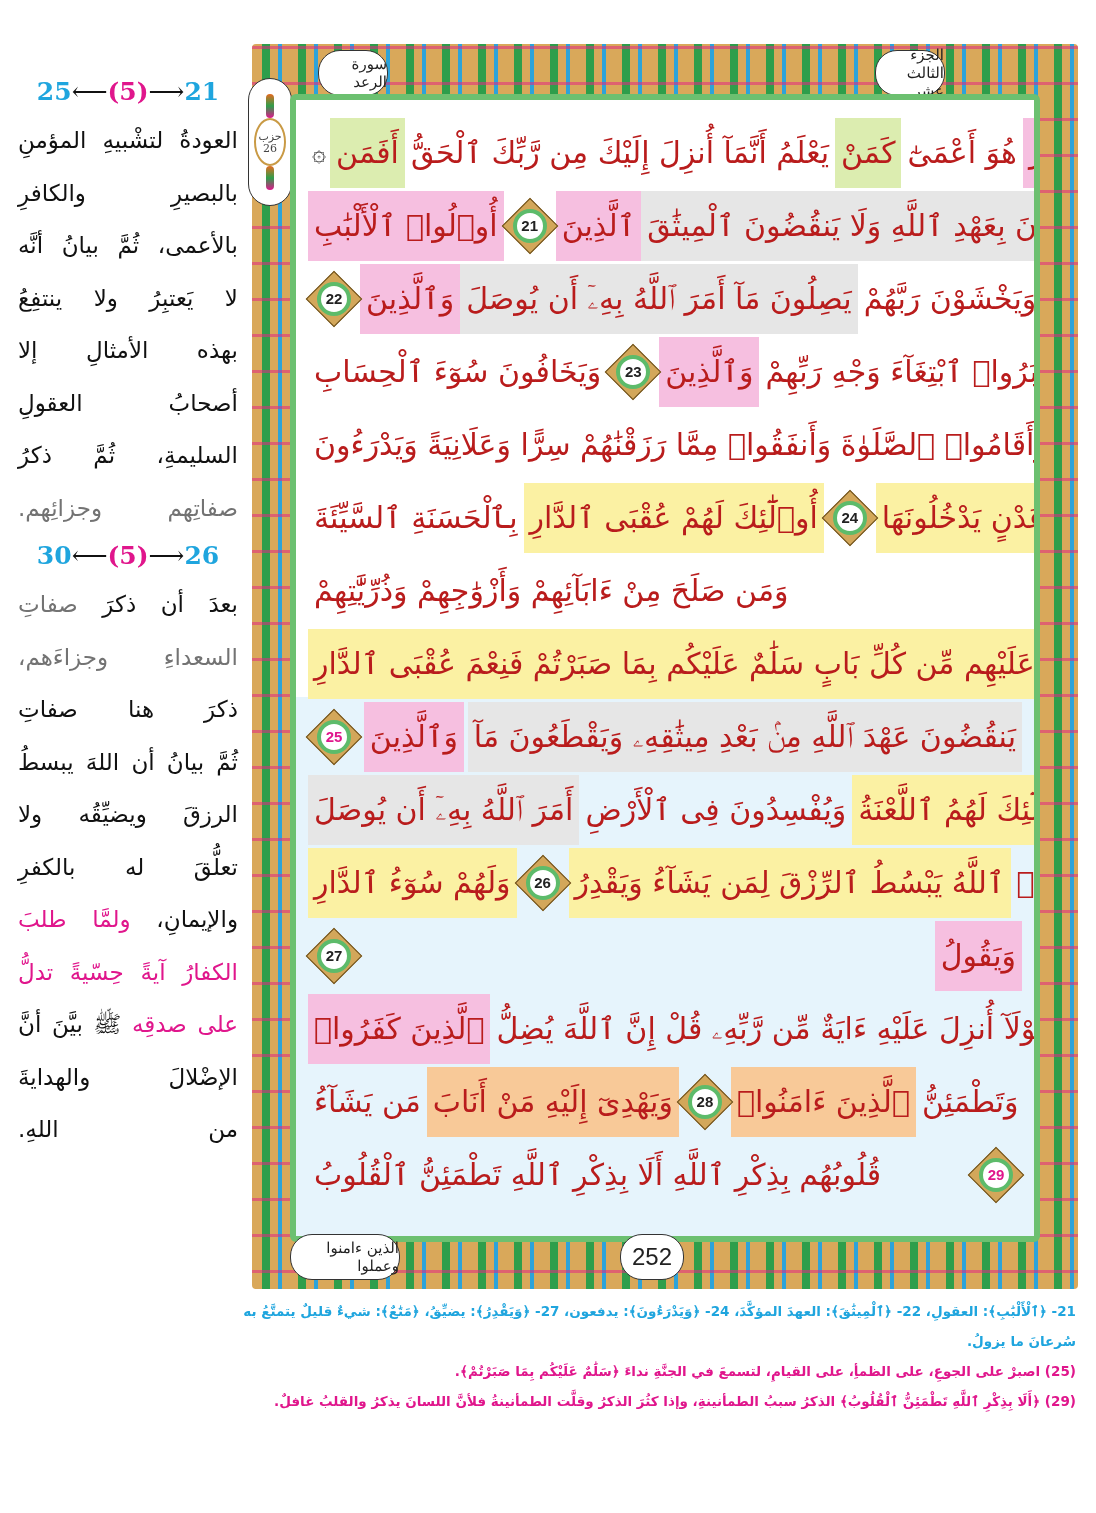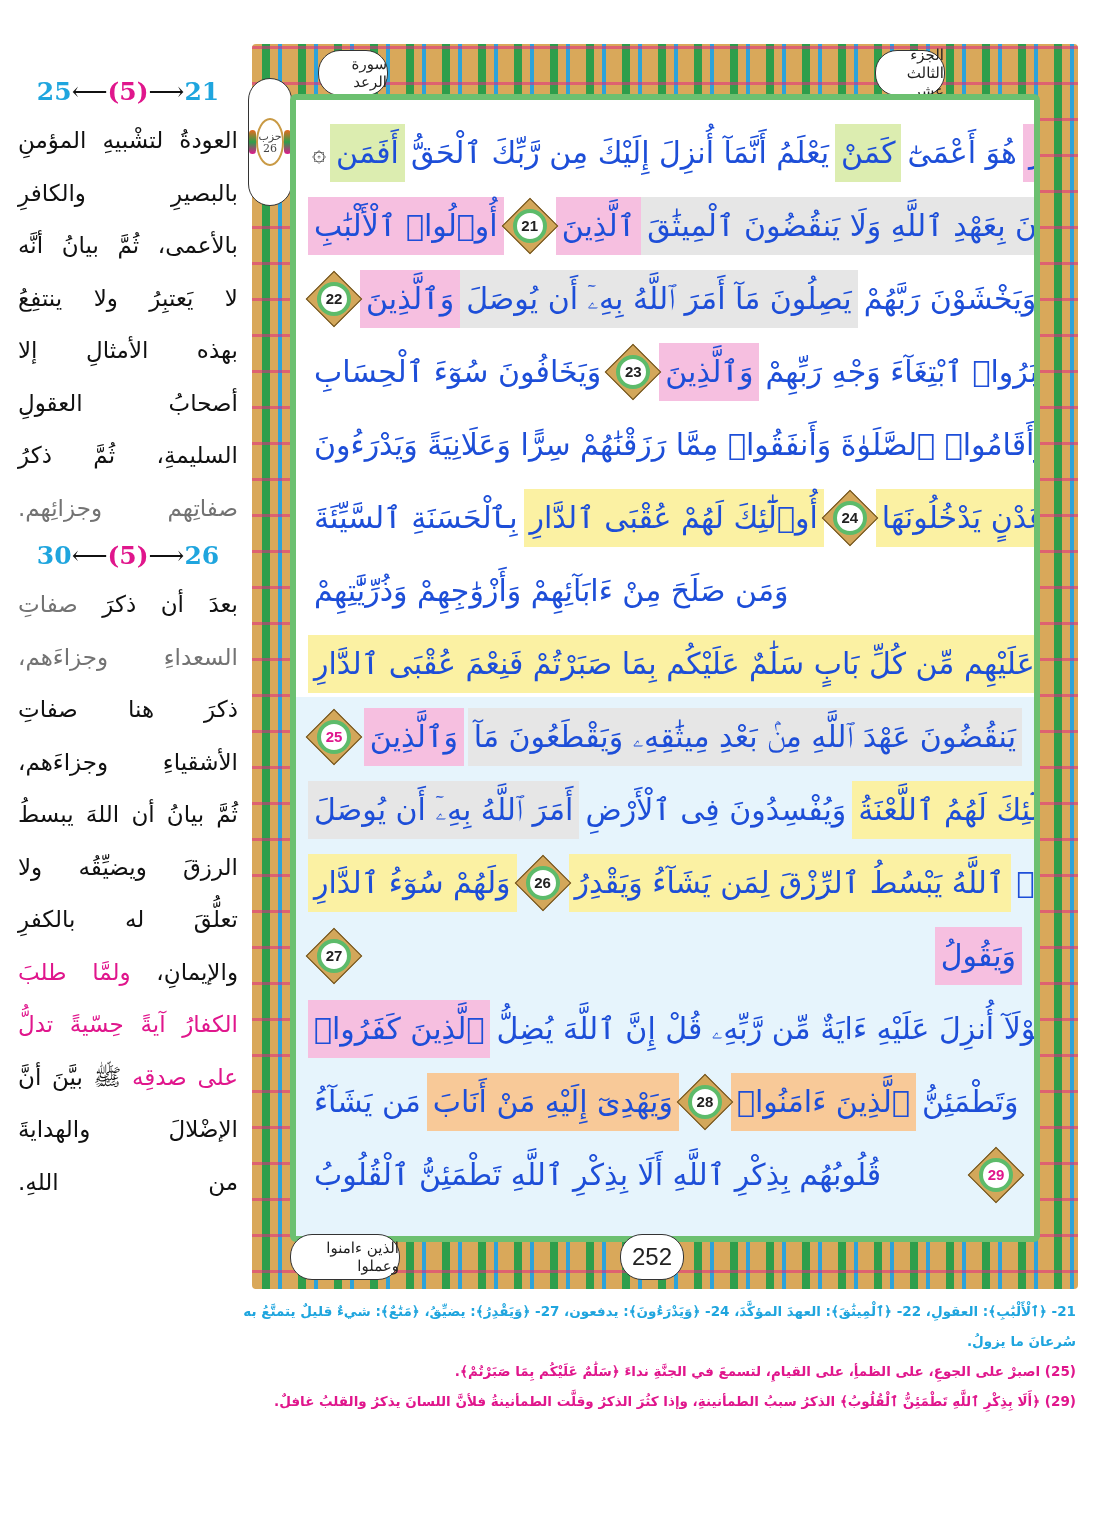--- a/index.html
+++ b/index.html
@@ -60,41 +60,41 @@
     .cartouche.footer-word { left: 290px; top: 1234px; width: 110px; font-size: 15px; text-align: right; }
     .cartouche.page-num {
       left: 620px; top: 1234px; width: 64px; font-family: "Liberation Sans", sans-serif;
       font-size: 24px; direction: ltr;
     }
 
     
     .hizb {
       position: absolute; left: 248px; top: 78px; width: 44px; height: 128px;
       background: #fff; border: 1.5px solid #333; border-radius: 22px;
-      display: flex; flex-direction: row; align-items: center; justify-content: center;
+      display: flex; flex-direction: column; align-items: center; justify-content: center;
       font-family: "DejaVu Serif", serif; color: #444; text-align: right;
     }
     .hizb .oval {
       width: 32px; height: 48px; border: 2px solid #c99a45; border-radius: 50%;
       display: flex; flex-direction: column; align-items: center; justify-content: center;
       background: #fff;
     }
     .hizb .deco { width: 8px; height: 24px; background: linear-gradient(#e66a1f, #2e9e4b, #e0168c); border-radius: 4px; }
     .hizb .lbl { font-size: 11px; line-height: 13px; }
     .hizb .n { font-size: 11px; line-height: 12px; }
 
     
     .q-lines { position: absolute; left: 0; right: 0; top: 16px; }
     .q-line {
       height: 73px; display: flex; flex-direction: row-reverse; align-items: center;
       justify-content: space-between; padding: 0 12px; direction: rtl;
     }
     .seg {
-      font-family: "DejaVu Sans", sans-serif; font-size: 30px; line-height: 60px; height: 58px;
-      padding: 17px 6px; white-space: nowrap; color: #1d4ed8; display: flex; align-items: center;
+      font-family: "DejaVu Sans", sans-serif; font-size: 30px; line-height: 60px; height: 70px;
+      padding: 17px 6px; white-space: nowrap; color: #b91c1c; display: flex; align-items: center;
     }
     .hl-pink { background: #f6bfe0; }
     .hl-green { background: #dcedb0; }
     .hl-gray { background: #e6e6e6; }
     .hl-yellow { background: #fbf1a3; }
     .hl-orange { background: #f8c998; }
 
     .ayah {
       width: 44px; height: 62px; flex: 0 0 44px; position: relative;
       display: flex; align-items: center; justify-content: center; margin: 0 4px;
@@ -141,21 +141,20 @@
       <div class="line"><span>السليمةِ، ثُمَّ ذكرُ</span></div>
       <div class="line"><span class="c-blue">صفاتِهم وجزائِهم.</span></div>
     </div>
   <div class="range">
     <span class="num">30</span><span class="arrow">⟵</span><span class="mid">(5)</span><span class="arrow">⟶</span><span class="num">26</span>
   </div>
   <div id="sec1">
       <div class="line"><span>بعدَ أن ذكرَ </span><span class="c-blue">صفاتِ</span></div>
       <div class="line"><span class="c-blue">السعداءِ وجزاءَهم،</span></div>
       <div class="line"><span>ذكرَ هنا صفاتِ</span></div>
-      <div class="line"><span>الأشقياءِ وجزاءَهم،</span></div>
       <div class="line"><span>ثُمَّ بيانُ أن اللهَ يبسطُ</span></div>
       <div class="line"><span>الرزقَ ويضيِّقُه ولا</span></div>
       <div class="line"><span>تعلُّقَ له بالكفرِ</span></div>
       <div class="line"><span>والإيمانِ، </span><span class="c-pink">ولمَّا طلبَ</span></div>
       <div class="line"><span class="c-pink">الكفارُ آيةً حِسّيةً تدلُّ</span></div>
       <div class="line"><span class="c-pink">على صدقِه </span><span>ﷺ بيَّنَ أنَّ</span></div>
       <div class="line"><span>الإضْلالَ والهدايةَ</span></div>
       <div class="line"><span>من اللهِ.</span></div>
     </div>
 </div>

